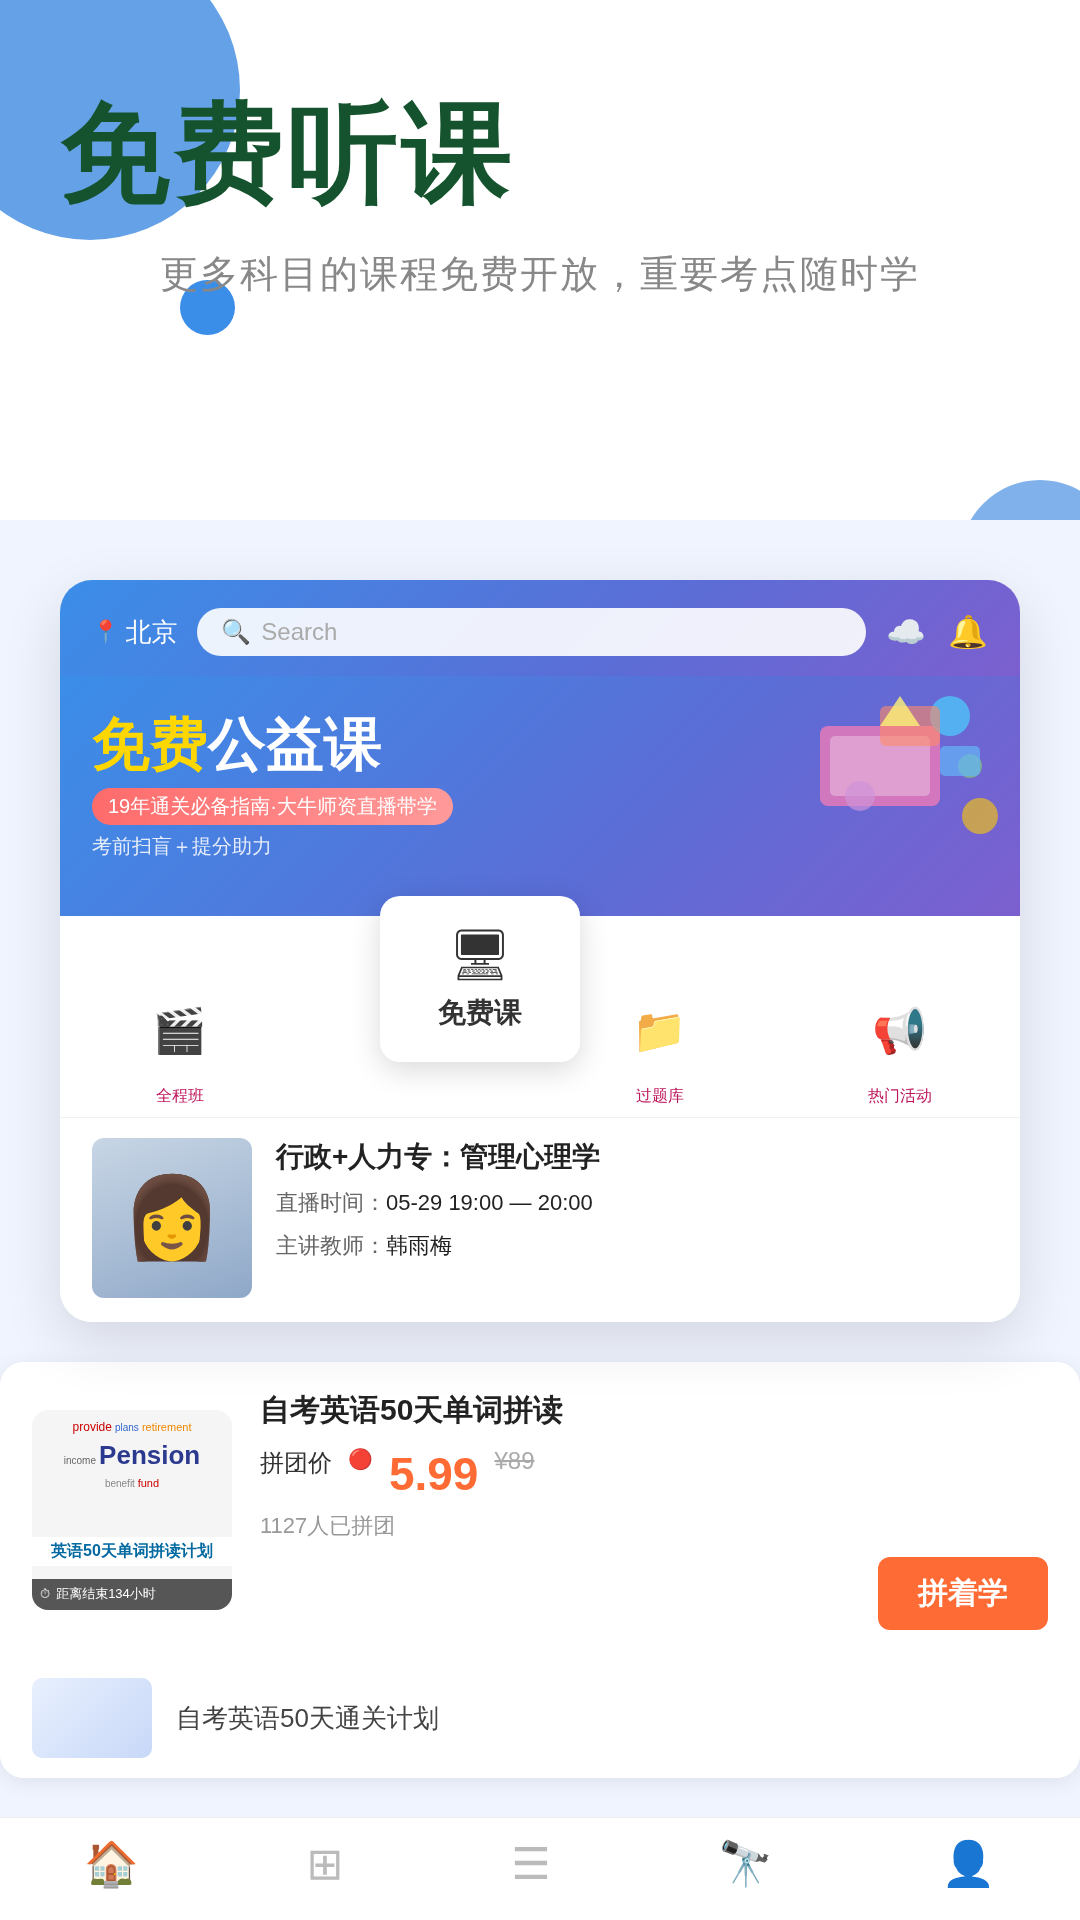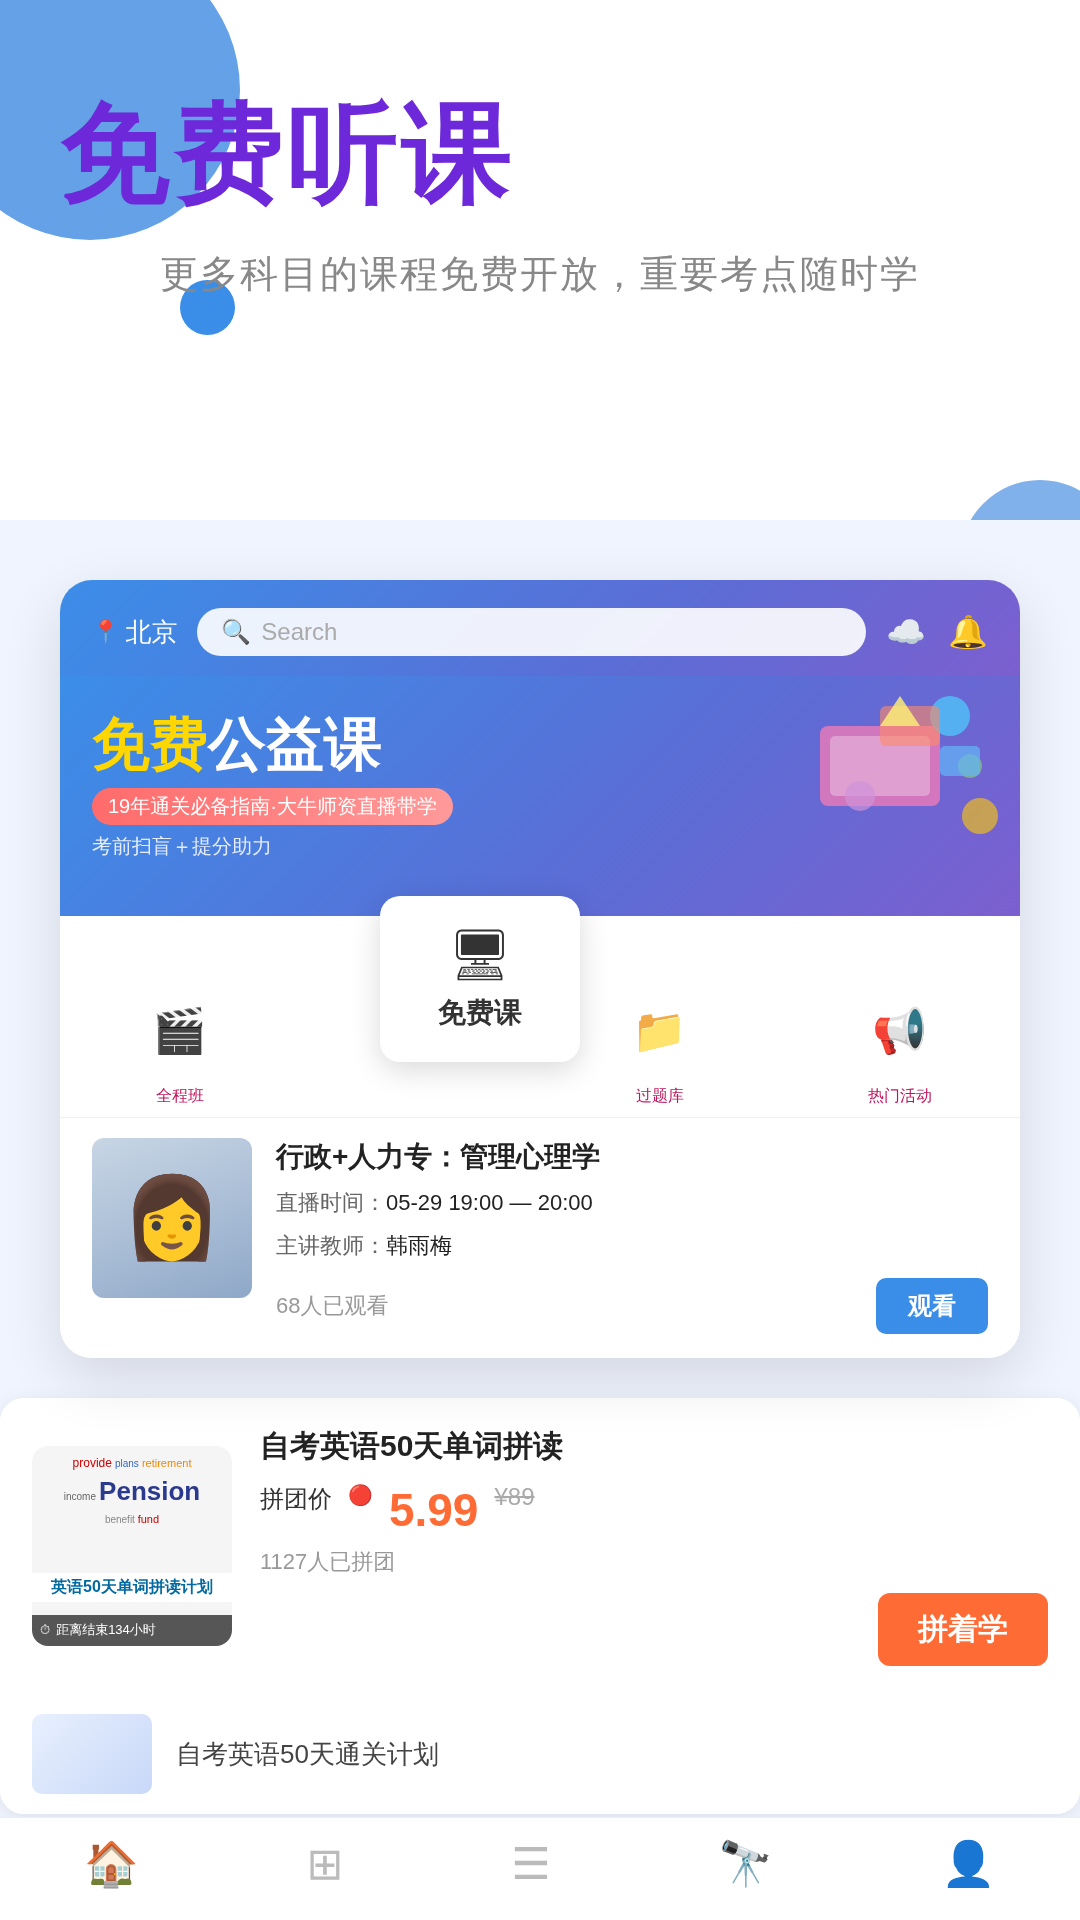--- a/index.html
+++ b/index.html
@@ -54,21 +54,21 @@
       display: flex;
       align-items: center;
       gap: 20px;
       margin-bottom: 20px;
       position: relative;
       z-index: 2;
     }
     .hero-title {
       font-size: 110px;
       font-weight: 900;
-      color: #6d28d9;
+      color: #14532d;
       letter-spacing: 4px;
     }
     .hero-subtitle {
       font-size: 38px;
       color: #888;
       text-align: center;
       position: relative;
       z-index: 2;
       letter-spacing: 2px;
     }
@@ -513,24 +513,20 @@
         <span class="teacher-silhouette">👩</span>
       </div>
     </div>
     <div class="course-info">
       <div class="course-name">行政+人力专：管理心理学</div>
       <div class="course-meta">
         直播时间：<span>05-29 19:00 — 20:00</span>
       </div>
       <div class="course-meta">
         主讲教师：<span>韩雨梅</span>
-      </div>
-      <div class="course-bottom">
-        <span class="watch-count">68人已观看</span>
-        <button class="watch-btn">观看</button>
       </div>
     </div>
   </div>
 
 </div>
 
 <div style="margin: 40px 0 0; background: #fff; border-radius: 24px; overflow: hidden; box-shadow: 0 4px 20px rgba(0,0,0,0.08);">
   <div class="product-card">
     <div class="product-thumb">
       <div class="product-thumb-bg">

